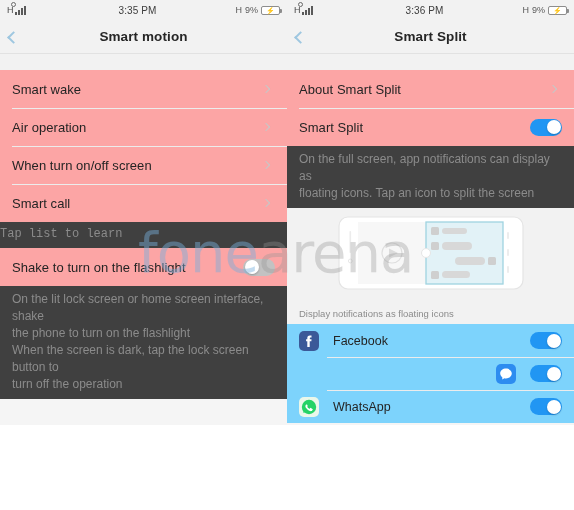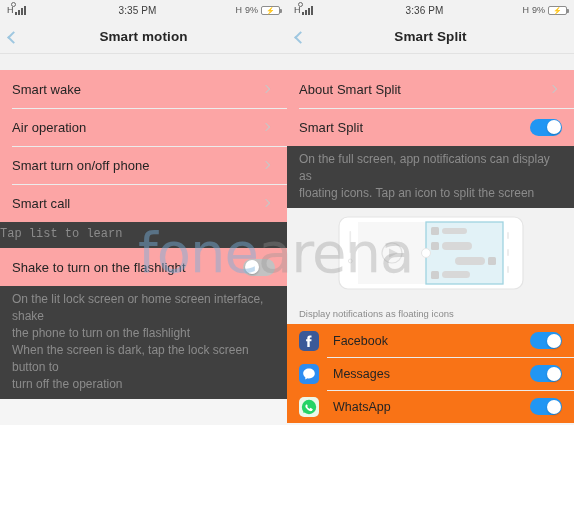--- a/index.html
+++ b/index.html
@@ -104,21 +104,21 @@
   .section-label {
     background: #f2f2f2; padding: 6px 12px 5px;
     font-size: 9.5px; color: #8b8b8b;
   }
 
   
   .illus-wrap { background: #f2f2f2; padding: 6px 0 10px; display: flex; justify-content: center; }
 
   
   .approw {
-    position: relative; height: 33px; background: #f97316;
+    position: relative; height: 33px; background: #7dd3fc;
     display: flex; align-items: center; padding: 0 12px; cursor: pointer; justify-content: flex-end;
   }
   .approw + .approw::before {
     content:""; position:absolute; left:40px; right:0; top:0; height:1px; background:#ececec;
   }
   .appicon { width: 20px; height: 20px; border-radius: 5px; flex: none; margin-right: 14px; position: relative; }
   .appicon svg { display:block; }
   .approw .label { font-size: 12.5px; color: #242424; flex: 1; }
 
   
@@ -169,21 +169,21 @@
     <div class="list">
       <div class="row">
         <span class="label">Smart wake</span>
         <span class="chev-right"></span>
       </div>
       <div class="row">
         <span class="label">Air operation</span>
         <span class="chev-right"></span>
       </div>
       <div class="row">
-        <span class="label">Smart turn on/off phone</span>
+        <span class="label">When turn on/off screen</span>
         <span class="chev-right"></span>
       </div>
       <div class="row">
         <span class="label">Smart call</span>
         <span class="chev-right"></span>
       </div>
     </div>
 
     <div class="caption tight">
       <span class="ln">Tap list to learn</span>
@@ -305,21 +305,20 @@
           </span>
       </div>
 
       <div class="approw">
         <span class="appicon">
           <svg width="20" height="20" viewBox="0 0 20 20">
             <rect width="20" height="20" rx="5" fill="#2d8cf0"></rect>
             <path d="M10 4.6c-3.2 0-5.8 2.1-5.8 4.8 0 1.5.8 2.9 2.1 3.8v2.2l2.1-1.2c.5.1 1 .2 1.6.2 3.2 0 5.8-2.1 5.8-4.9S13.2 4.6 10 4.6z" fill="#ffffff"></path>
           </svg>
         </span>
-        <span class="label">Messages</span>
         <span class="switch on">
             <span class="knob"></span>
           </span>
       </div>
 
       <div class="approw">
         <span class="appicon">
           <svg width="20" height="20" viewBox="0 0 20 20">
             <rect width="20" height="20" rx="5" fill="#eaf7ea"></rect>
             <circle cx="10" cy="10" r="7.2" fill="#25d366"></circle>

